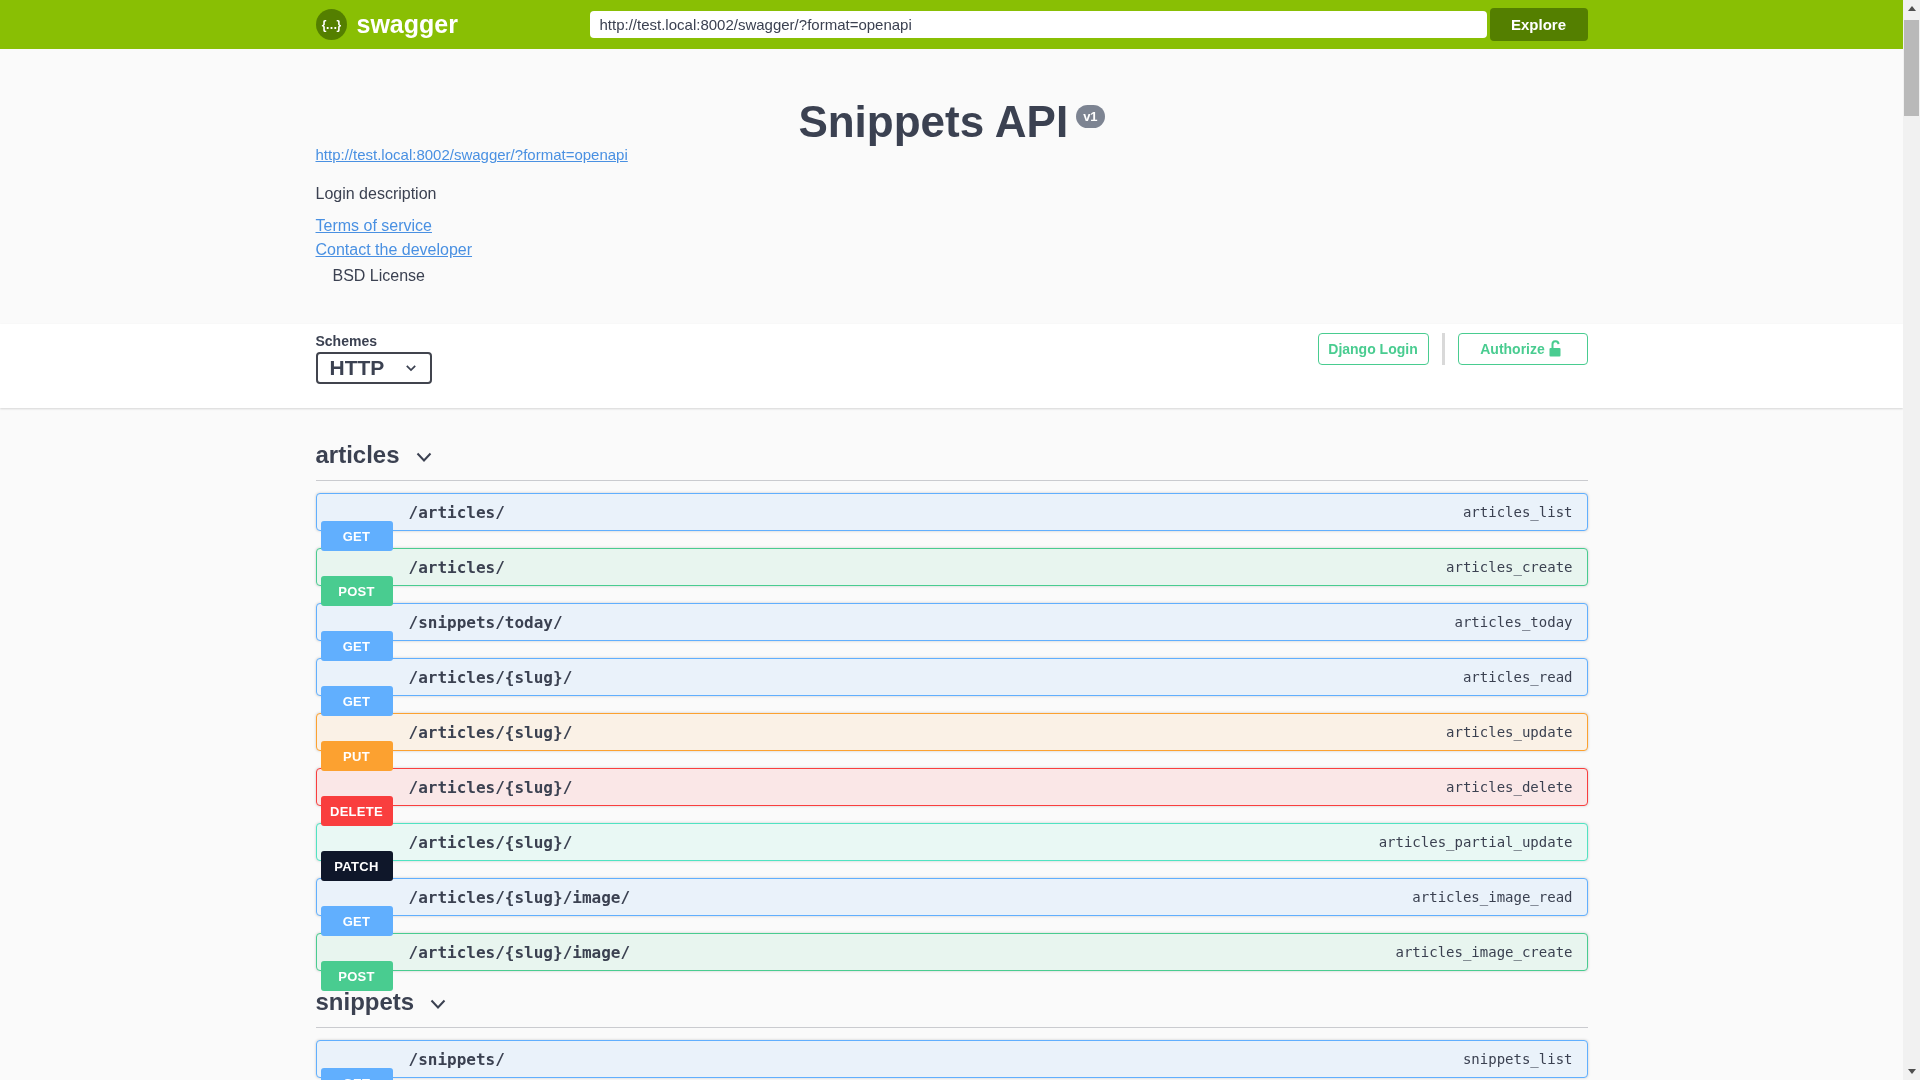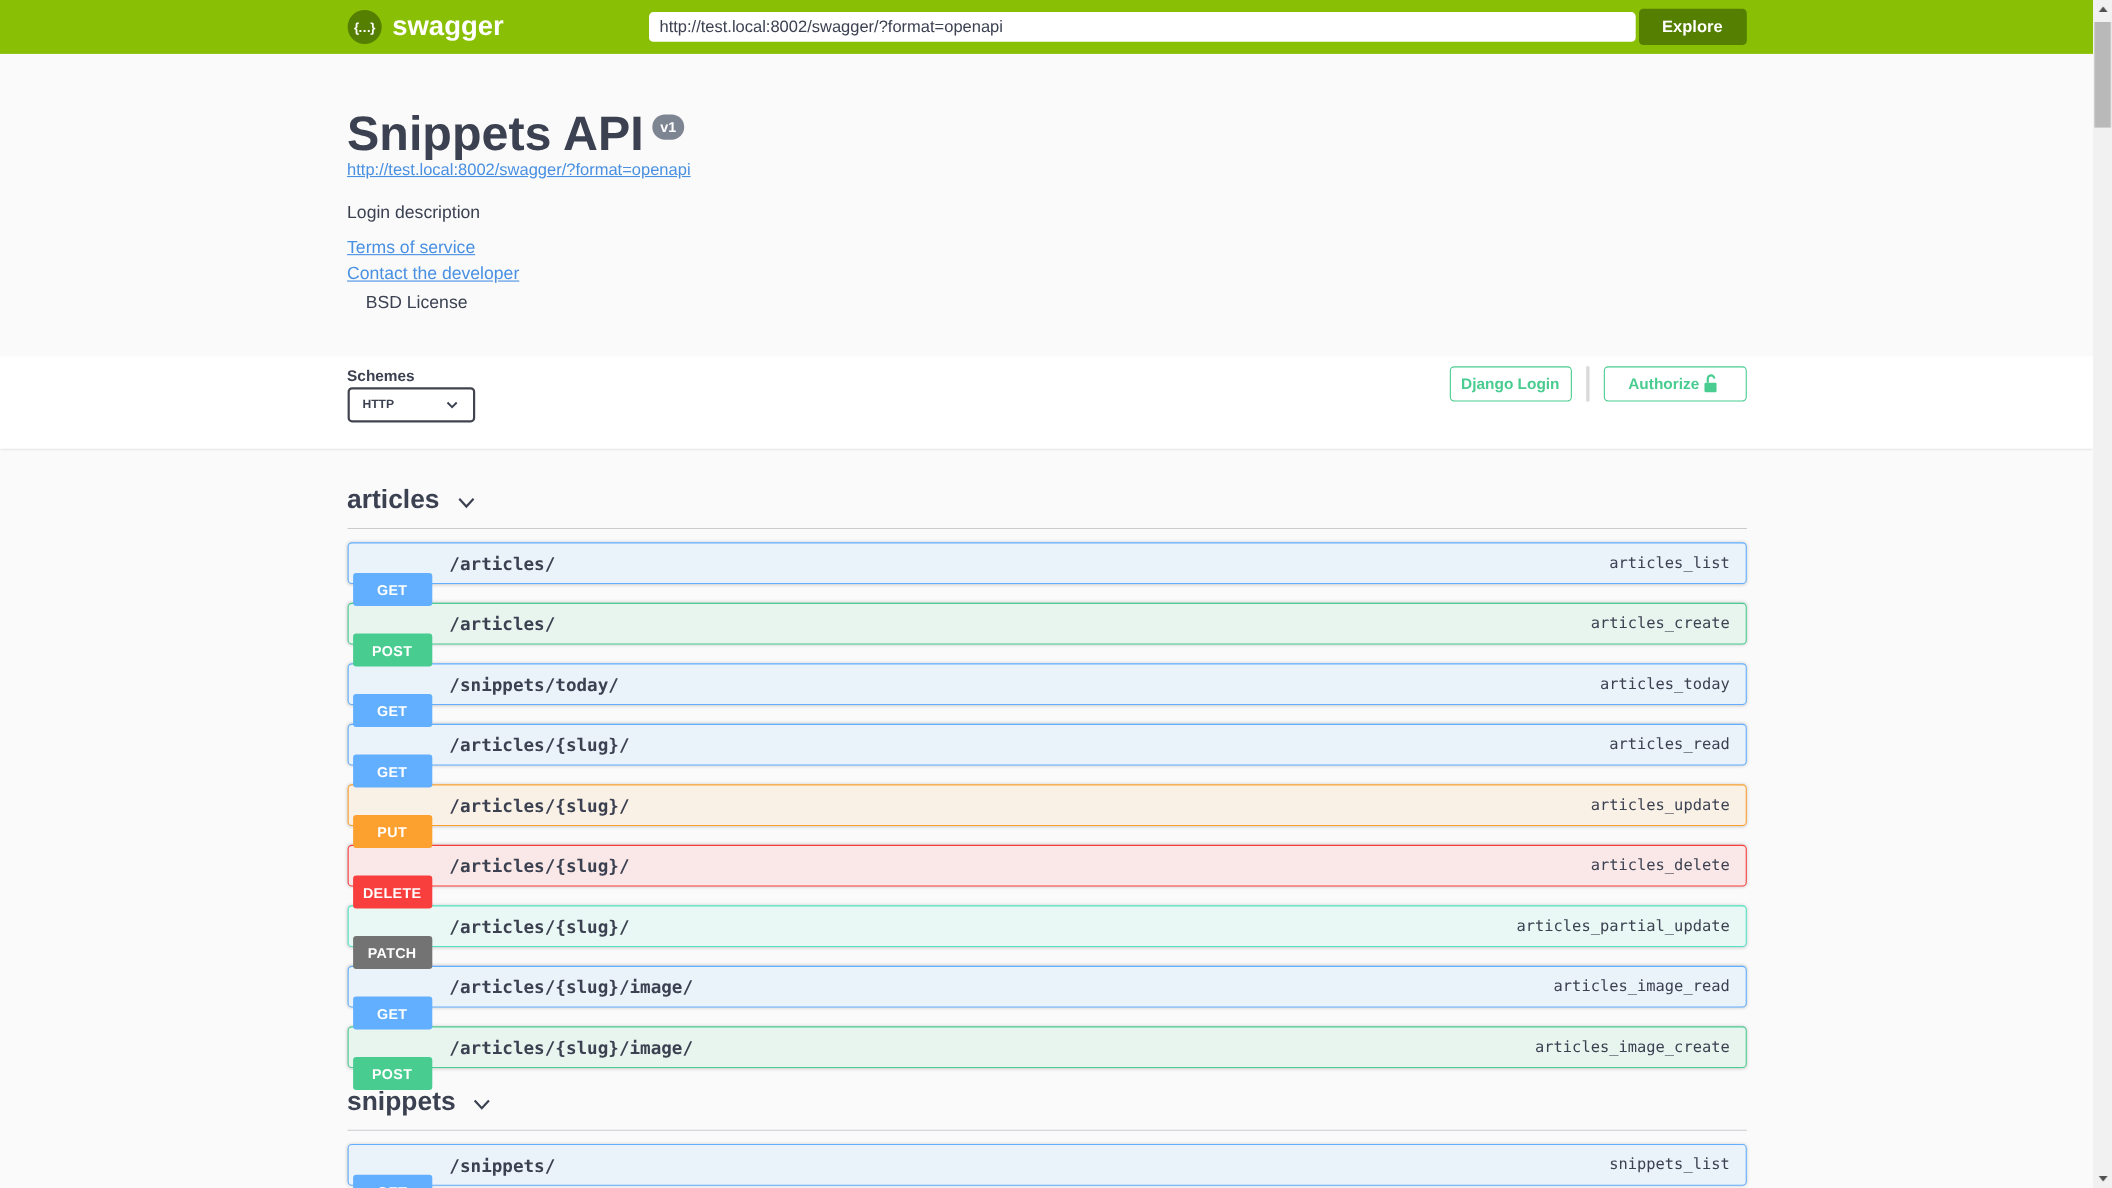--- a/index.html
+++ b/index.html
@@ -29,21 +29,21 @@
     font-family:"Liberation Sans", sans-serif;
   }
   .explore-btn {
     width:98px; height:33px; border:none; border-radius:4px;
     background:#547f00; color:#fff; font-weight:bold; font-size:15px;
     font-family:"Liberation Sans", sans-serif; cursor:pointer;
   }
 
   
   .info-section .wrap { padding-top:51px; padding-bottom:39px; }
-  .api-title { margin:0; font-size:44px; font-weight:bold; color:#3b4151; line-height:1; }
+  .api-title { margin:0; font-size:44px; font-weight:bold; color:#3b4151; line-height:1;text-align:center; }
   .version-badge {
     display:inline-block; background:#7d8492; color:#fff; font-size:13px; font-weight:600;
     padding:5px 7px; border-radius:50px; position:relative; top:-16px; margin-left:8px;
     line-height:1;
   }
   .base-url {
     margin-top:4px; font-family:"DejaVu Sans Mono", monospace; font-size:15px;
     color:#3b4151; line-height:18px;
   }
   .spec-link { display:inline-block; margin-top:1px; font-size:15px; color:#4990e2; text-decoration:underline; line-height:19px; }
@@ -52,21 +52,21 @@
   .info-link.contact { margin-top:5px; }
   .license { margin-top:7px; font-size:16px; line-height:19px;margin-left:17px; }
 
   
   .scheme-container { background:#fff; height:84px; box-shadow:0 1px 2px 0 rgba(0,0,0,0.15); }
   .scheme-row { display:flex; align-items:flex-start; justify-content:space-between; padding-top:9px; }
   .schemes-label { display:block; font-size:14px; font-weight:bold; color:#3b4151; margin-bottom:3px; }
   .scheme-select {
     width:116px; height:32px; border:2px solid #41444e; border-radius:4px; background:#fff;
     display:flex; align-items:center; justify-content:space-between; padding:0 12px;
-    font-size:11px; font-weight:bold; color:#3b4151; cursor:pointer;
+    font-size:21px; font-weight:bold; color:#3b4151; cursor:pointer;
   }
   .auth-wrapper { display:flex; align-items:center; }
   .btn-outline {
     height:32px; border:1px solid #49cc90; border-radius:4px; background:transparent;
     color:#49cc90; font-weight:bold; font-size:14px; cursor:pointer;
     font-family:"Liberation Sans", sans-serif;
     display:flex; align-items:center; justify-content:center;
   }
   .django-login-btn { width:111px; }
   .authorize-btn { width:130px; gap:0; }
@@ -94,21 +94,21 @@
   .method-badge {
     width:72px; height:30px; margin-left:4px; border-radius:3px;
     display:flex; align-items:center; justify-content:center;
     color:#fff; font-weight:bold; font-size:13px; letter-spacing:0.3px;
     font-family:"Liberation Sans", sans-serif; flex:none;margin-top:48px;
   }
   .badge-get    { background:#61affe; }
   .badge-post   { background:#49cc90; }
   .badge-put    { background:#fca130; }
   .badge-delete { background:#f93e3e; }
-  .badge-patch  { background:#737373; }
+  .badge-patch  { background:#0f172a; }
 
   .op-path {
     margin-left:16px; font-family:"DejaVu Sans Mono", monospace;
     font-size:16px; font-weight:600; color:#3b4151;
   }
   .op-id {
     margin-left:auto; margin-right:14px; font-family:"DejaVu Sans Mono", monospace;
     font-size:14px; color:#3b4151;
   }
 

